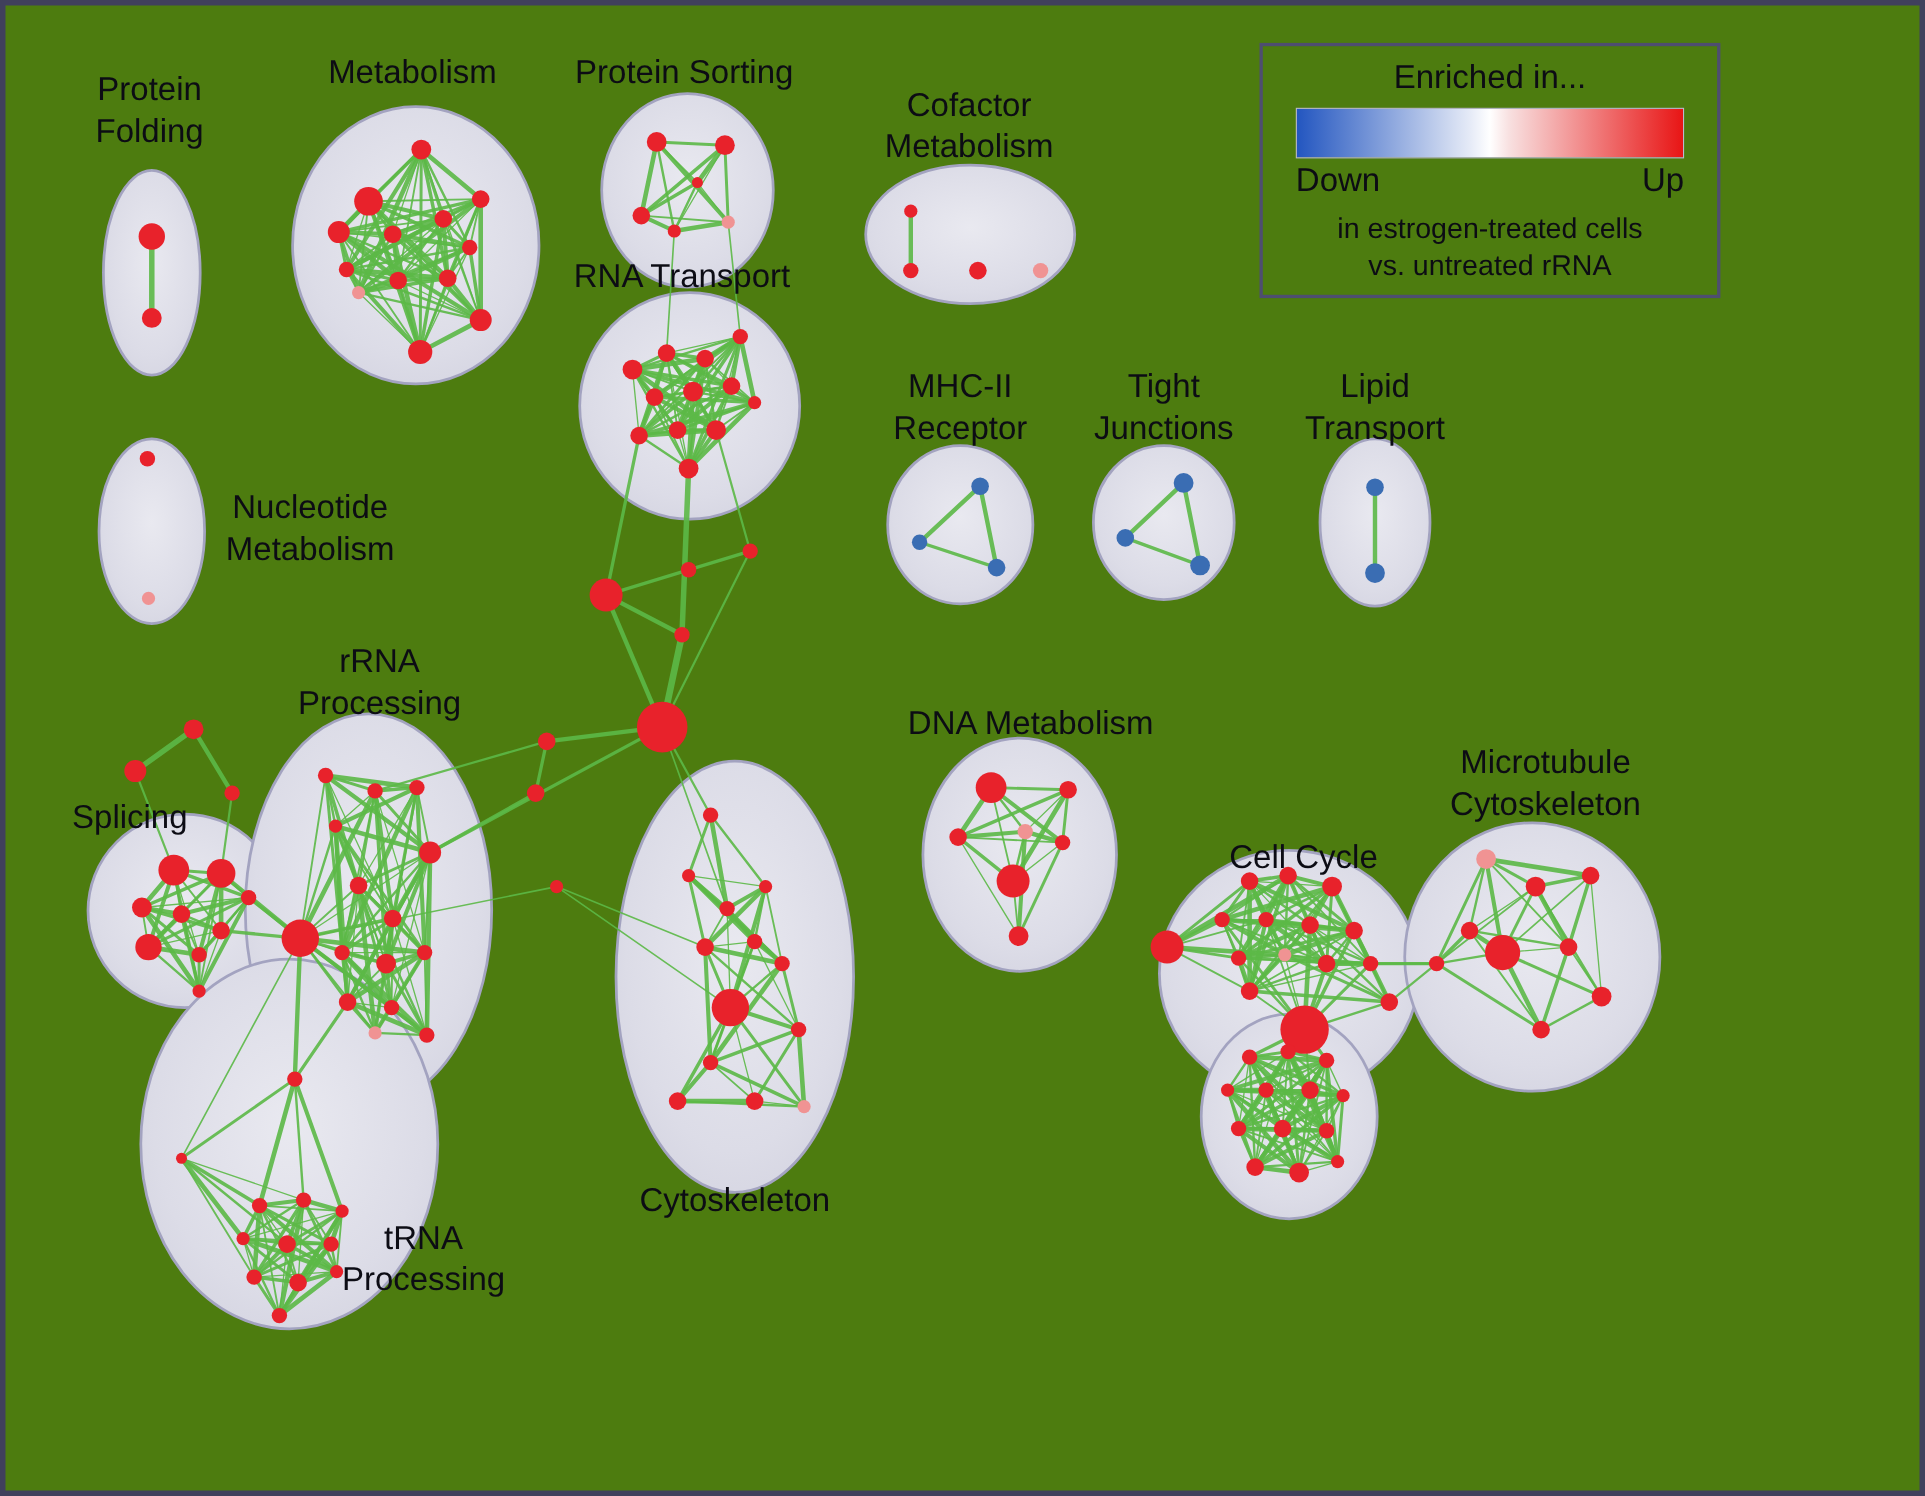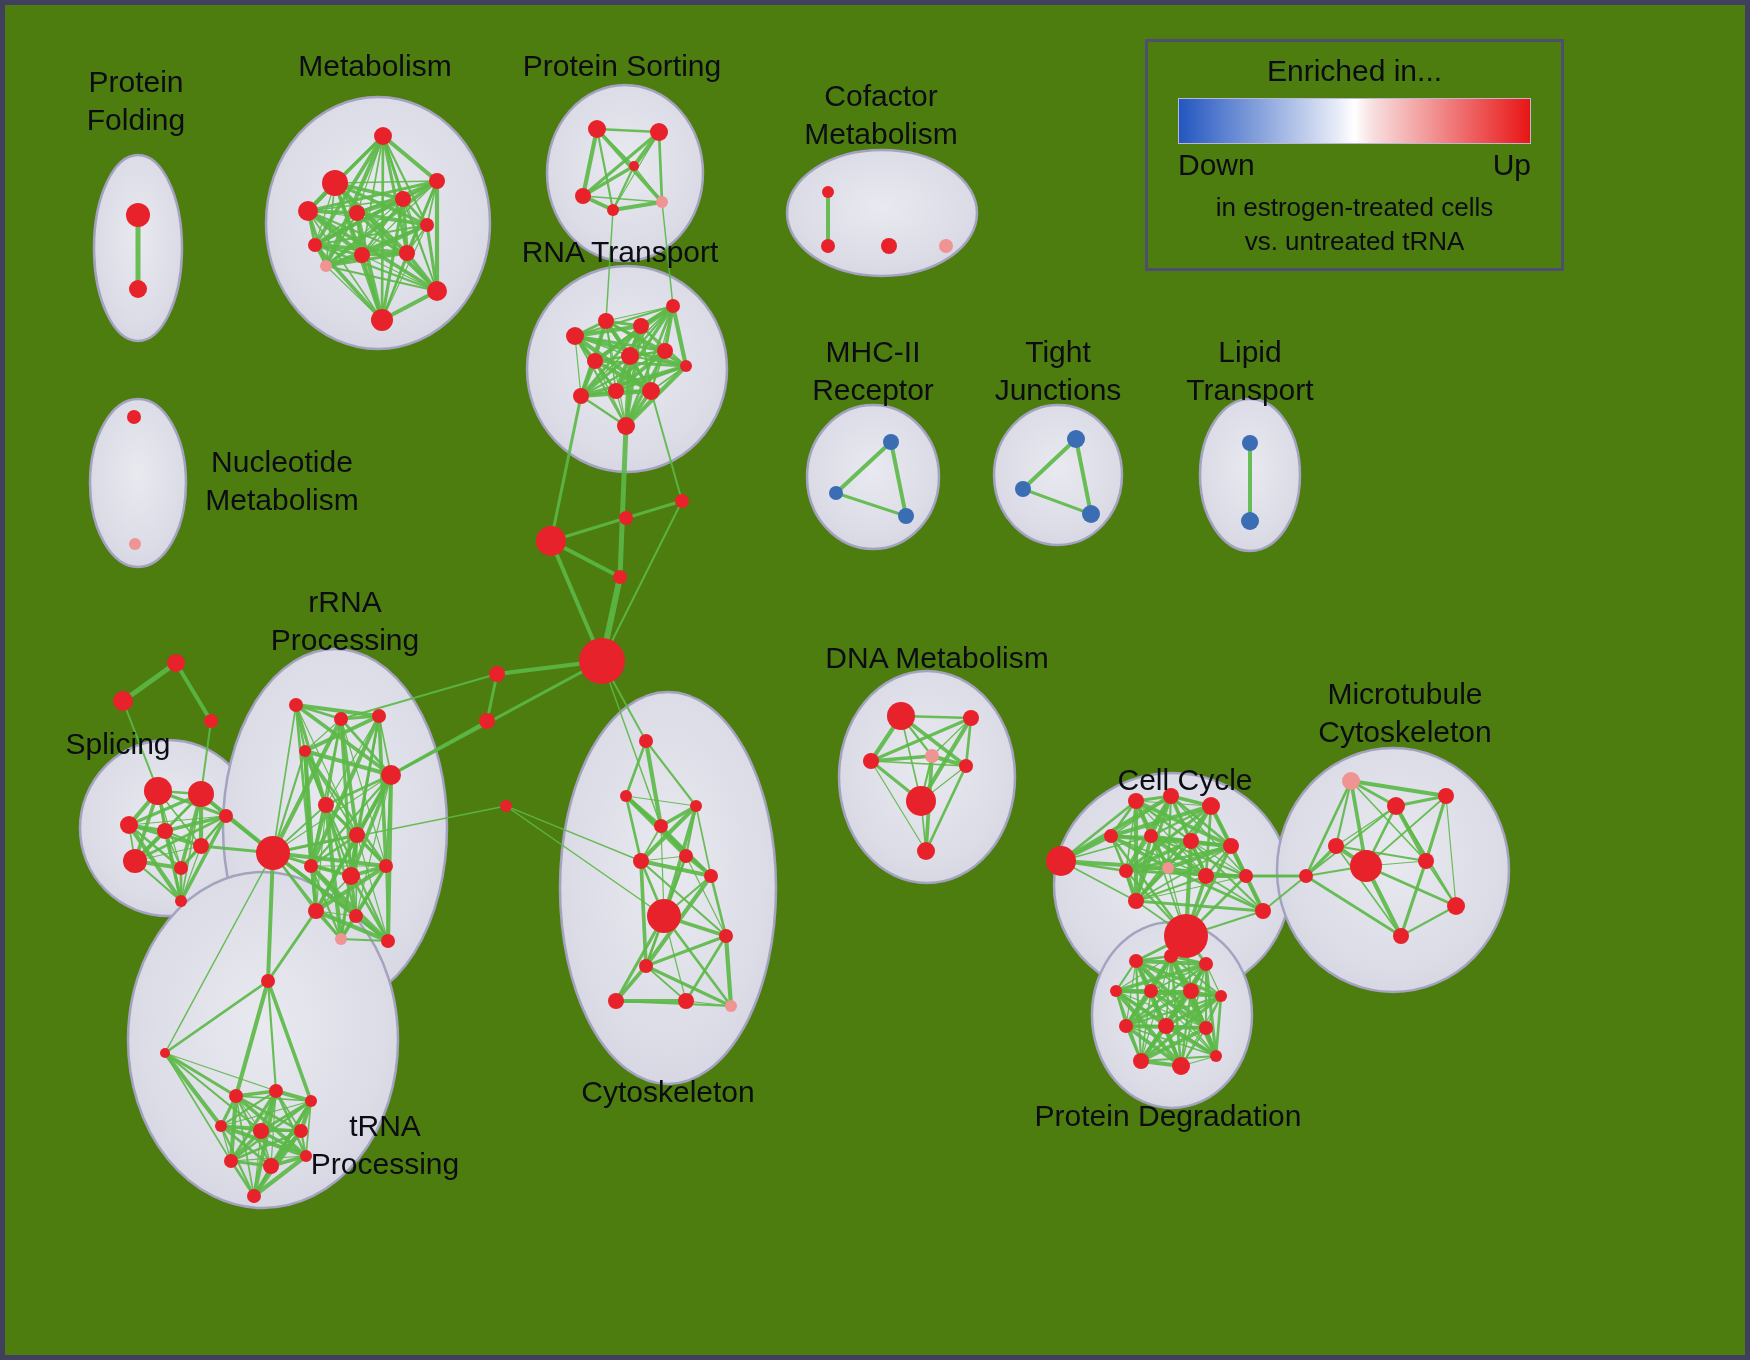--- a/index.html
+++ b/index.html
@@ -894,28 +894,27 @@
         <div>DNA Metabolism</div>
       </div>
       <div class="cluster-label" style="left: 1180px; top: 756px;">
         <div>Cell Cycle</div>
       </div>
       <div class="cluster-label" style="left: 1400px; top: 670px;">
         <div>Microtubule</div>
         <div>Cytoskeleton</div>
       </div>
       <div class="cluster-label" style="left: 1163px; top: 1092px;">
-        <div>Protein Degradation</div>
       </div>
     </div>
 
   <div class="legend">
     <div class="legend-title">Enriched in...</div>
     <div class="legend-bar" style="background: linear-gradient(to right, rgb(35, 86, 192), rgb(230, 235, 247) 45%, rgb(255, 255, 255) 50%, rgb(248, 224, 224) 55%, rgb(232, 21, 21));"></div>
     <div class="legend-ends">
       <span>Down</span>
       <span>Up</span>
     </div>
     <div class="legend-sub">in estrogen-treated cells</div>
-    <div class="legend-sub">vs. untreated tRNA</div>
+    <div class="legend-sub">vs. untreated rRNA</div>
   </div>
 
 </div>
 
 </body></html>

